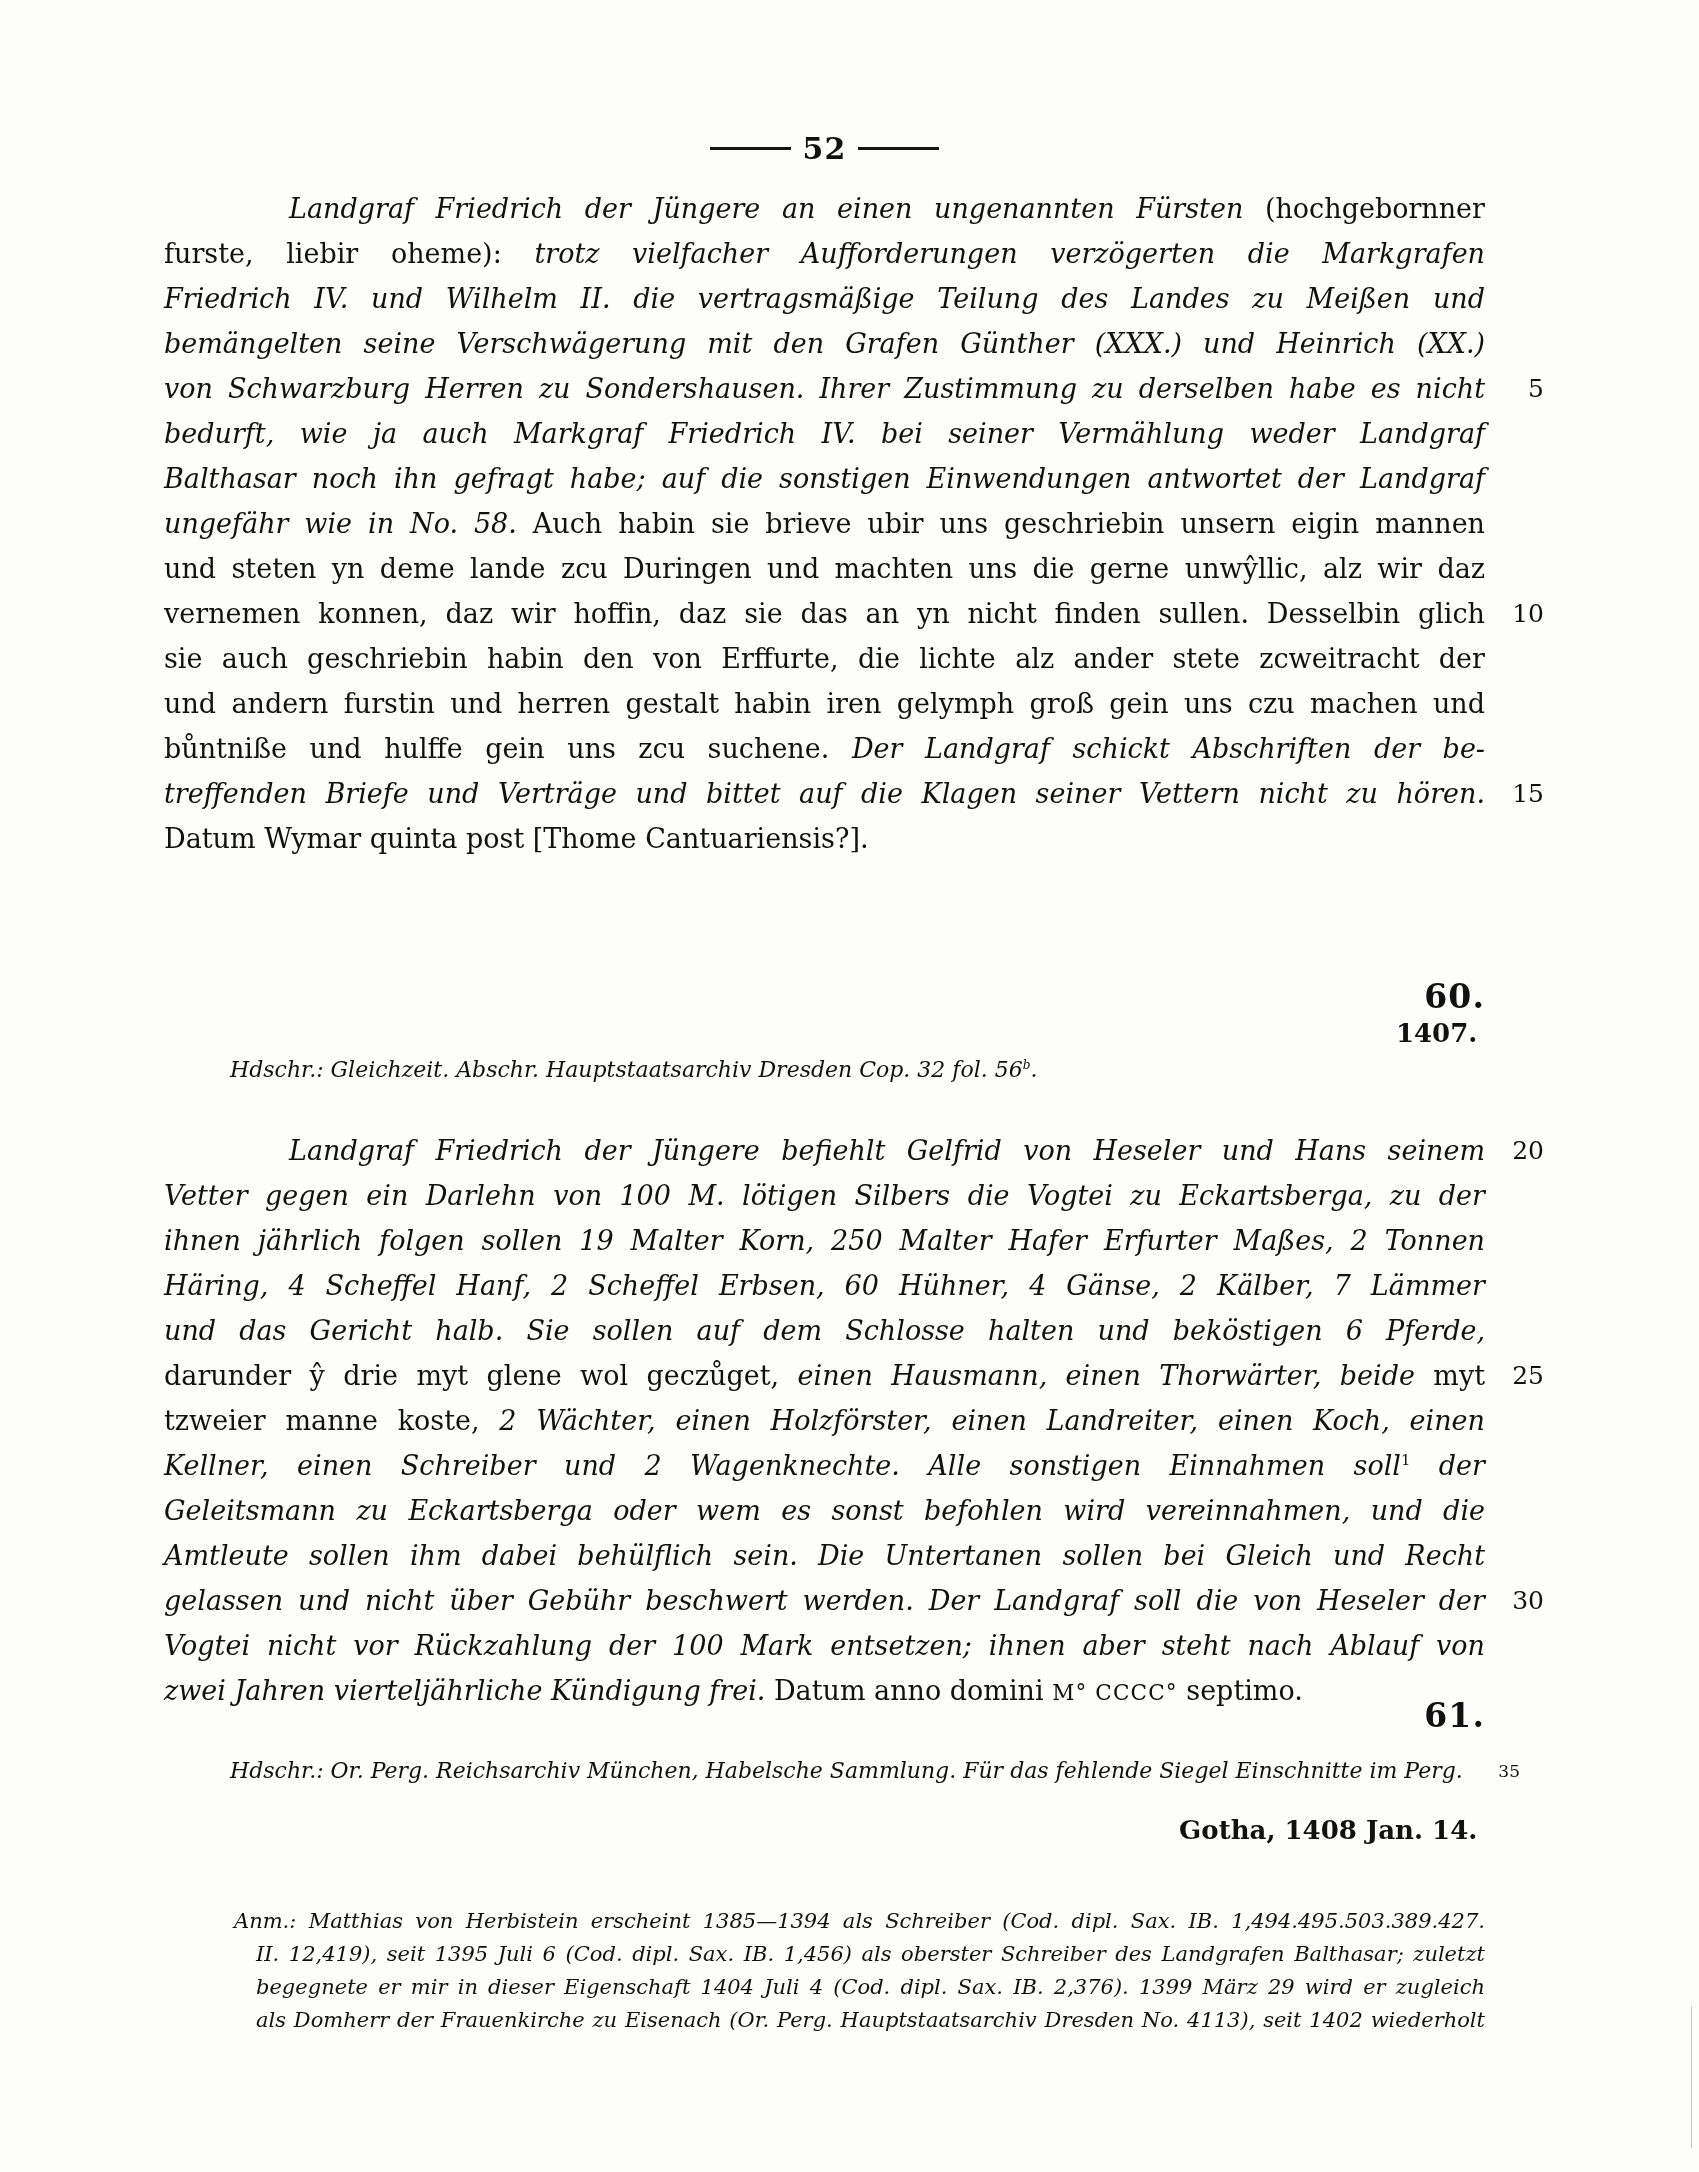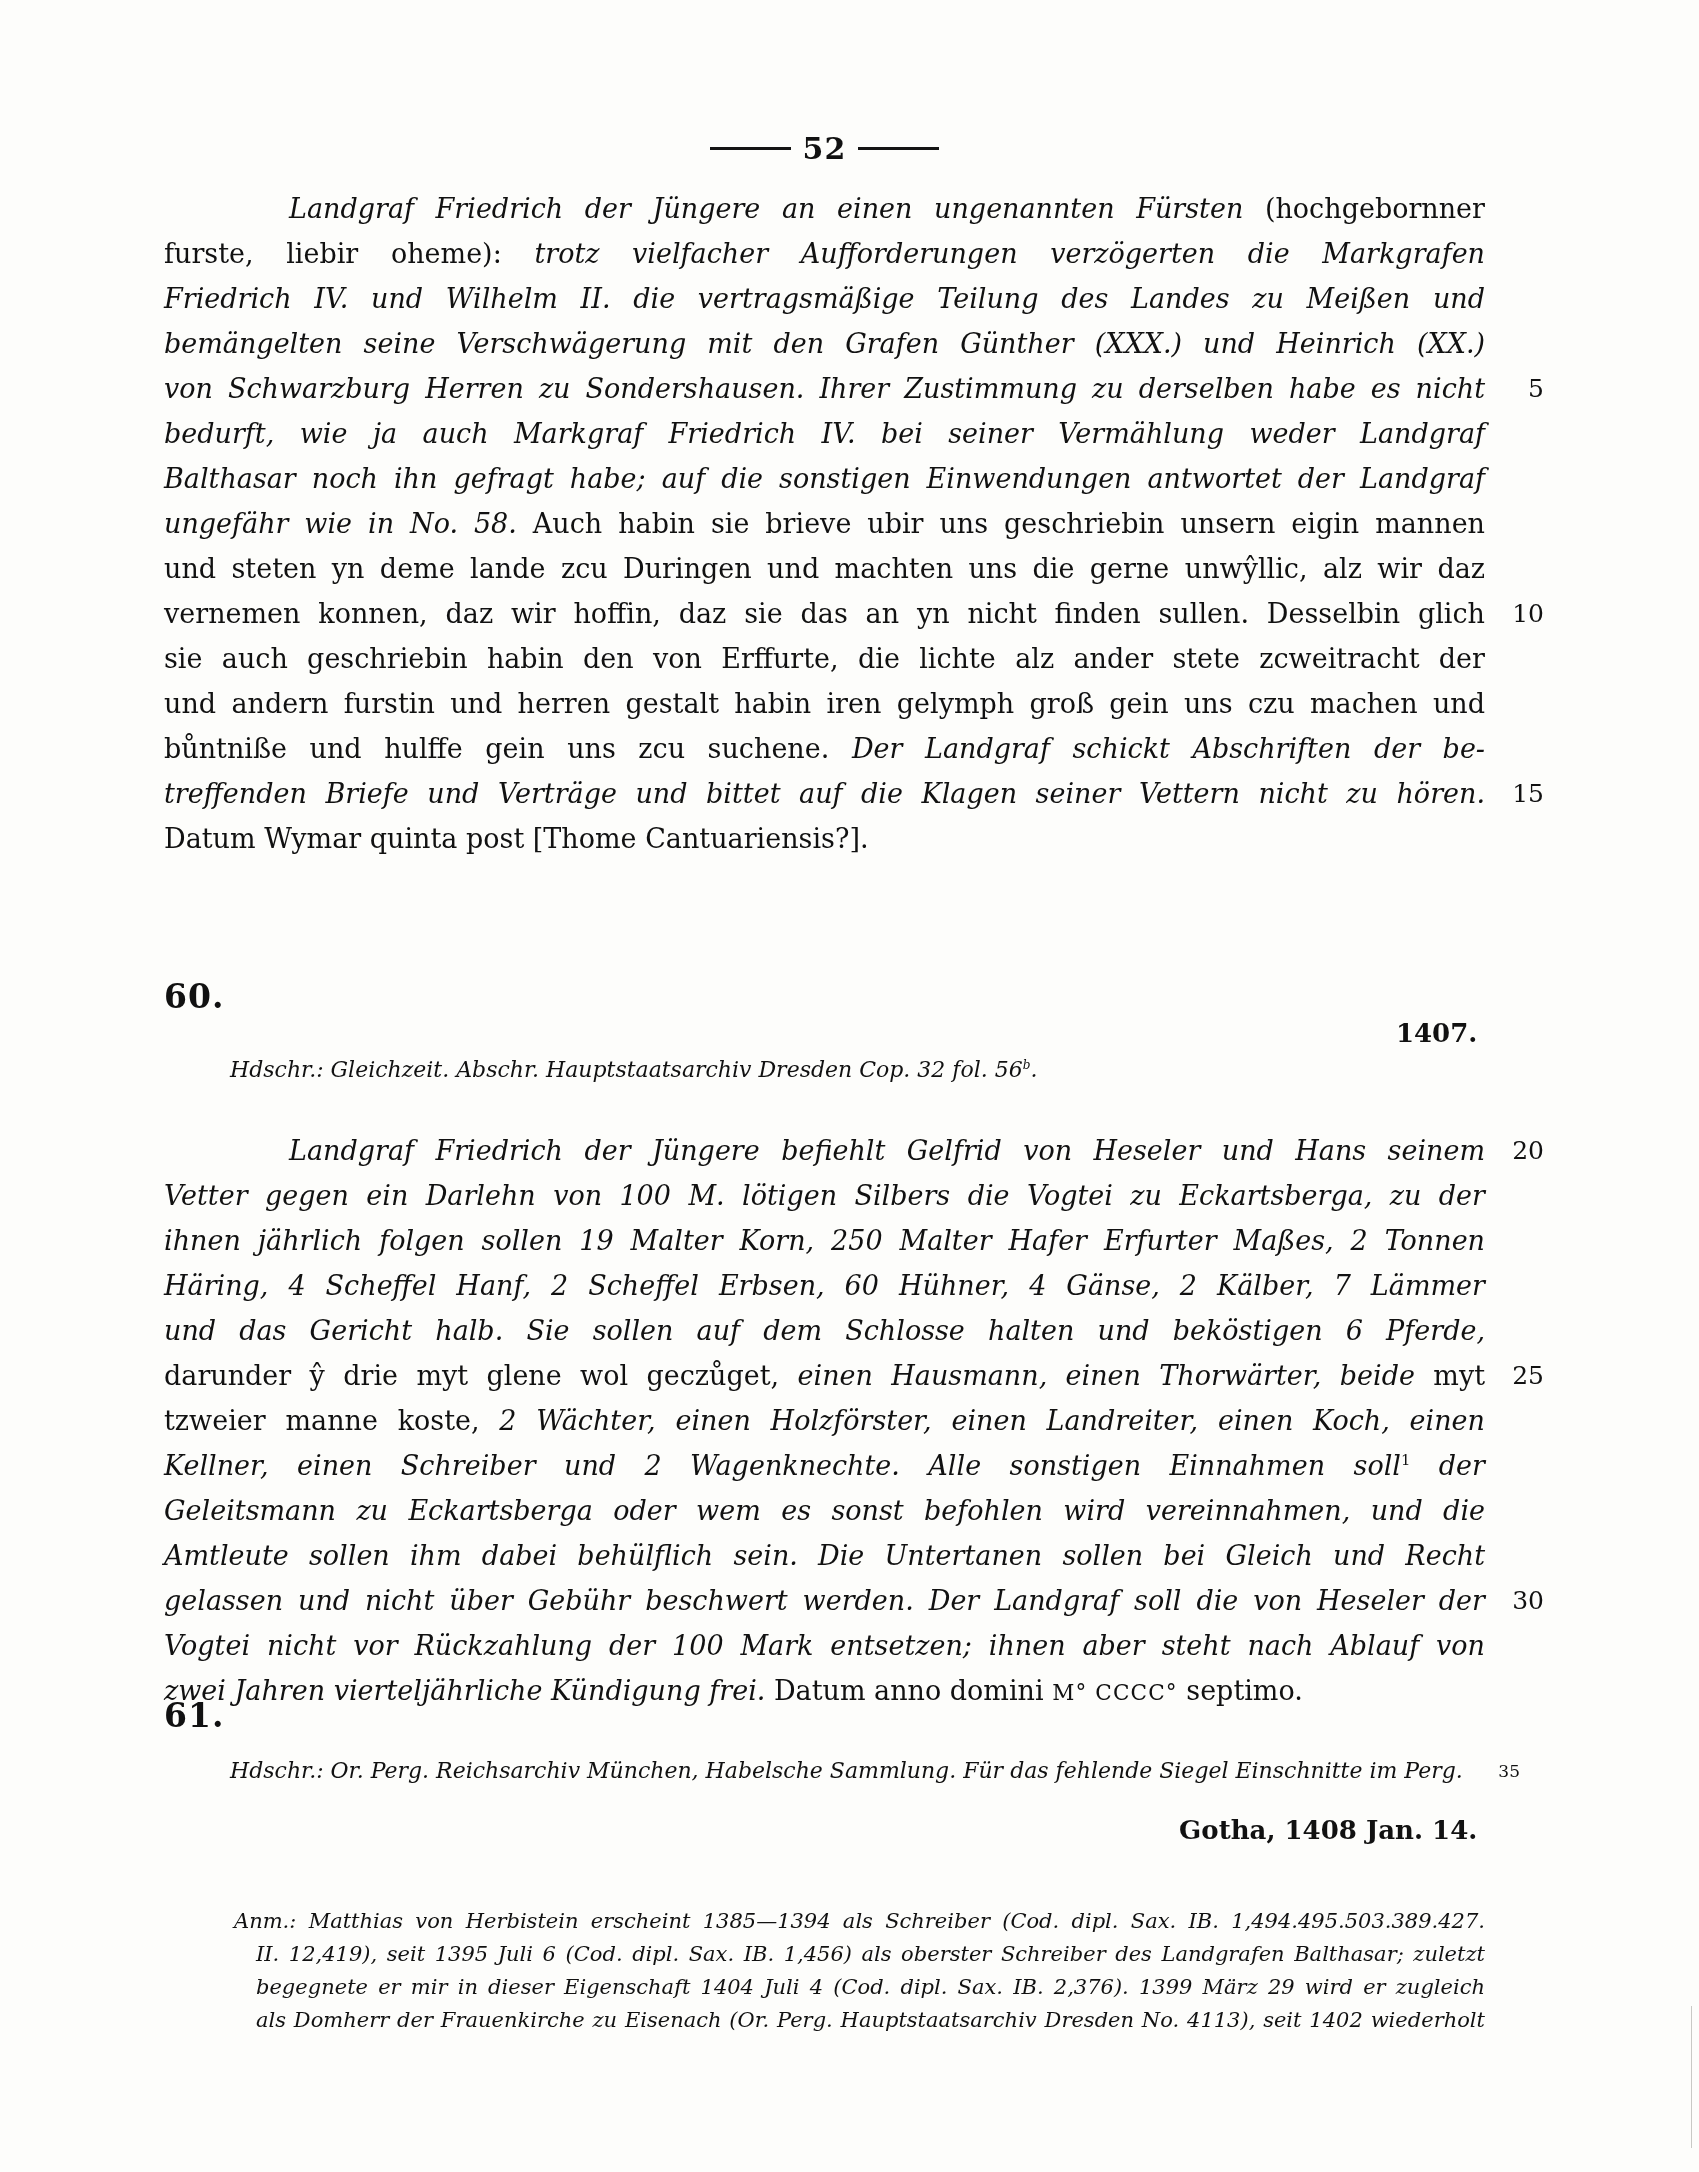--- a/index.html
+++ b/index.html
@@ -36,21 +36,21 @@
   .seg-sup{font-size:0.55em;vertical-align:super;line-height:0;}
   .seg-sc{font-size:0.8em;text-transform:uppercase;letter-spacing:1.1px;font-style:normal;}
   .lineno{
     position:absolute;right:-59px;top:0;
     font-style:normal;font-size:25px;letter-spacing:0;
     text-indent:0;
   }
   
   .entry-heading{
     position:absolute;left:0;width:100%;margin:0;
-    text-align:left;font-size:33px;font-weight:bold;letter-spacing:1.1px;
+    text-align:right;font-size:33px;font-weight:bold;letter-spacing:1.1px;
   }
   .entry-date{
     position:absolute;right:7.7px;
     font-size:26px;font-weight:bold;text-align:right;
   }
   
   .source{position:absolute;left:0;width:100%;font-style:italic;}
   .source .line{
     height:30px;line-height:30px;font-size:22px;
     text-align:left;-moz-text-align-last:auto;text-align-last:auto;

